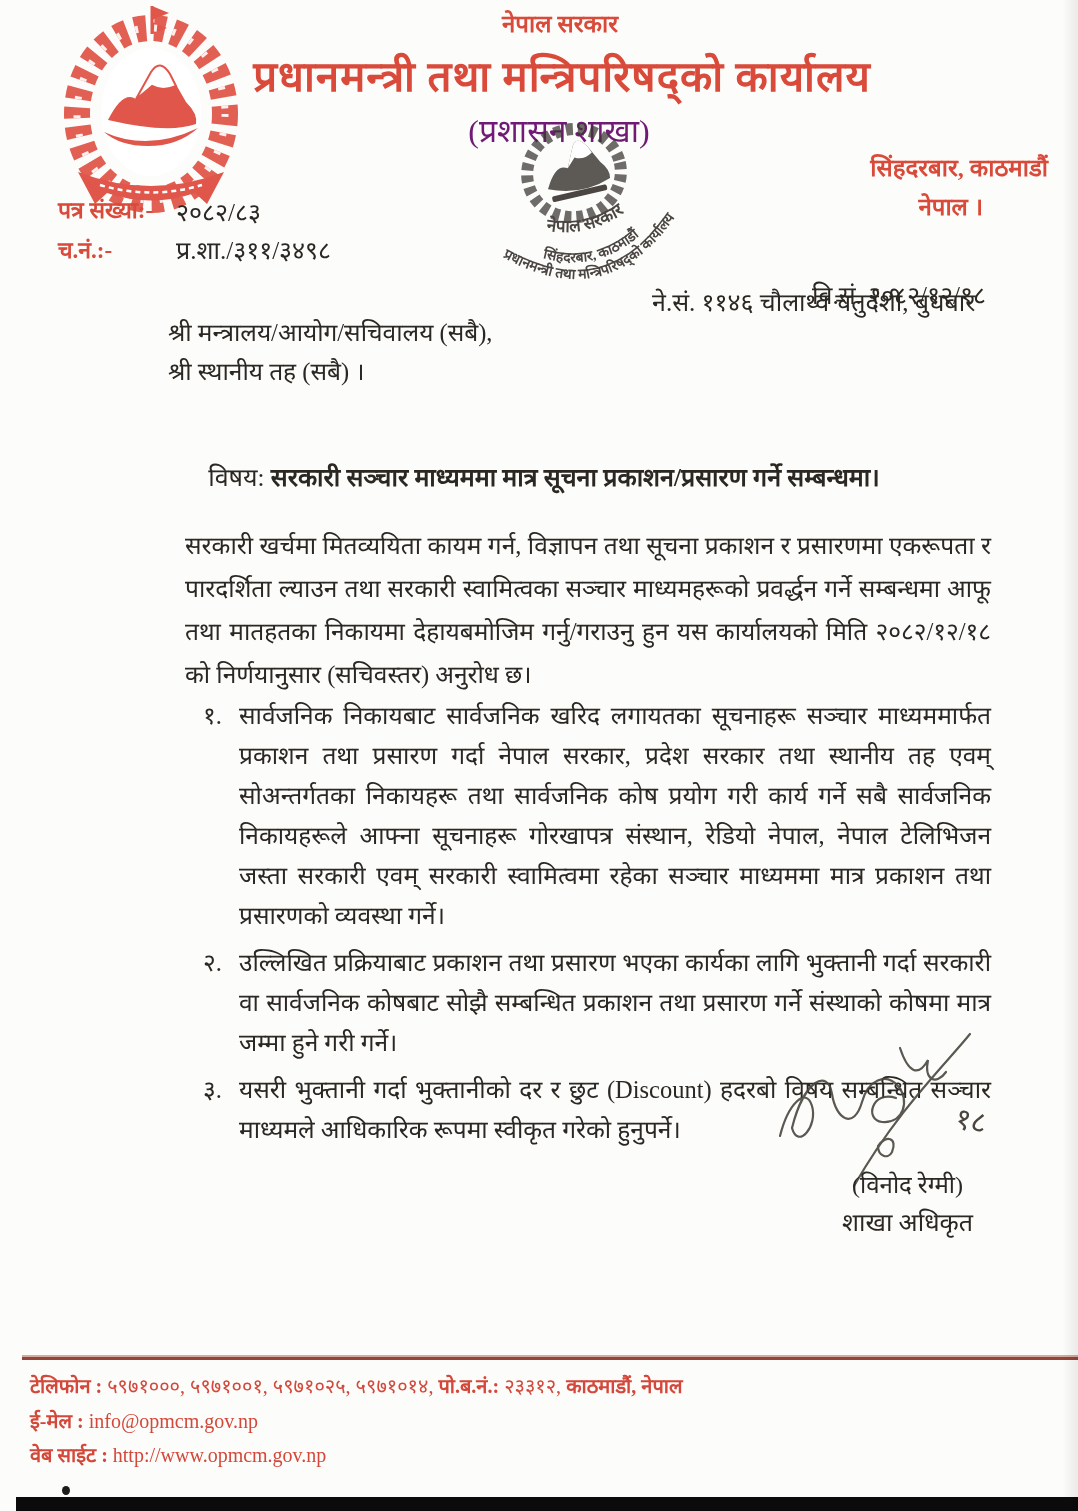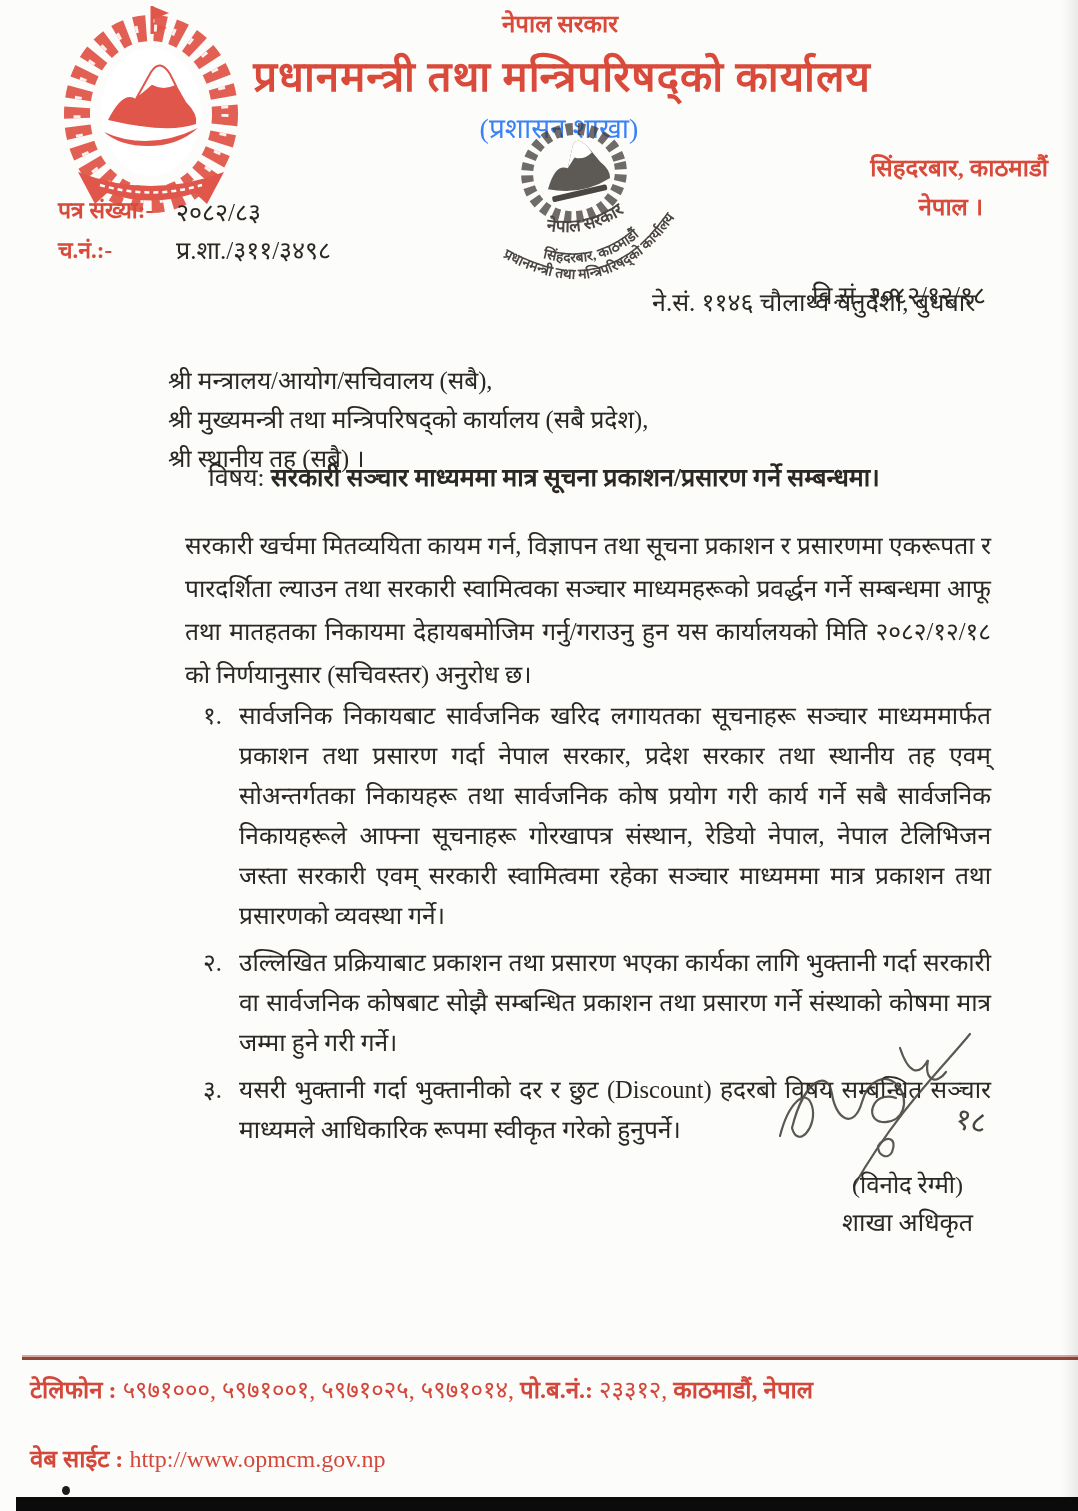--- a/index.html
+++ b/index.html
@@ -15,42 +15,42 @@
   .page::after{
     content:"";position:absolute;top:0;right:0;width:16px;height:100%;
     background:linear-gradient(to left, rgba(0,0,0,.07), rgba(0,0,0,0));
     pointer-events:none;
   }
   .abs{position:absolute;}
   .red{color:#d94a3a;}
   .center{width:100%;text-align:center;}
   .gov-name{top:6px;font-size:24px;font-weight:700;padding-left:42px;box-sizing:border-box;}
   .office-title{top:46px;font-size:42px;font-weight:700;letter-spacing:1px;padding-left:46px;box-sizing:border-box;}
-  .branch{top:108px;font-size:28px;padding-left:40px;box-sizing:border-box;color:#3b82f6;}
+  .branch{top:108px;font-size:32px;padding-left:40px;box-sizing:border-box;color:#701a75;}
   .addr1{right:30px;top:150px;font-size:24px;font-weight:700;}
   .addr2{right:95px;top:189px;font-size:24px;font-weight:700;}
   .ref-label{left:58px;top:193px;font-size:23px;font-weight:700;}
   .ref-value{left:176px;top:194px;font-size:25px;}
   .disp-label{left:58px;top:233px;font-size:23px;font-weight:700;}
   .disp-value{left:176px;top:232px;font-size:25px;}
   .date-bs{left:812px;top:240px;font-size:25px;margin-top:37px;}
   .date-ns{left:652px;top:284px;font-size:25px;}
-  .recipients{left:168px;top:313px;font-size:24.5px;line-height:39px;margin-top:48px;}
+  .recipients{left:168px;top:313px;font-size:24.5px;line-height:39px;}
   .subject{top:459px;font-size:25px;padding-left:10px;box-sizing:border-box;}
   .subject b{font-weight:700;}
   .body-par{left:185px;top:524px;width:806px;font-size:24.5px;line-height:43px;text-align:justify;}
   .list{left:203px;top:696px;width:788px;font-size:24.5px;}
   .list-item{display:flex;gap:12px;line-height:40px;margin-bottom:7px;}
   .list-item .num{flex:0 0 24px;}
   .list-item .txt{flex:1;text-align:justify;}
   .sig-block{left:800px;top:1166px;width:215px;text-align:center;line-height:38px;}
   .sig-name{font-size:24px;}
   .sig-title{font-size:25px;}
   .foot-rule{left:22px;top:1357px;width:1056px;height:3px;background:#94443b;box-shadow:0 -2px 0 #d3aaa2;}
-  .frow{left:30px;font-size:24px;color:#d3483a;}
+  .frow{left:30px;font-size:20px;color:#d3483a;}
   .frow b{font-weight:700;}
   .frow1{top:1372px;}
   .frow2{top:1407px;}
   .frow3{top:1441px;}
   .punch-dot{left:62px;top:1486px;width:8px;height:9px;background:#1c1c1c;border-radius:50%;}
   .scan-bar{left:16px;top:1497px;width:1062px;height:14px;background:#0b0b0b;}
   .stamp{opacity:.92;}
   svg text{font-family:"Liberation Serif","DejaVu Serif",serif;}
 </style>
 </head>
@@ -105,21 +105,20 @@
   <span class="abs ref-label red">पत्र संख्या:-</span>
   <span class="abs ref-value">२०८२/८३</span>
   <span class="abs disp-label red">च.नं.:-</span>
   <span class="abs disp-value">प्र.शा./३११/३४९८</span>
 
   <div class="abs date-bs">वि.सं. २०८२/१२/१८</div>
   <div class="abs date-ns">ने.सं. ११४६ चौलाथ्व चतुर्दशी, बुधबार</div>
 
   <div class="abs recipients">
     <div>श्री मन्त्रालय/आयोग/सचिवालय (सबै),</div>
-    <div>श्री मुख्यमन्त्री तथा मन्त्रिपरिषद्को कार्यालय (सबै प्रदेश),</div>
     <div>श्री स्थानीय तह (सबै) ।</div>
   </div>
 
   <div class="abs center subject">
     <span>विषय:</span>
     <b>सरकारी सञ्चार माध्यममा मात्र सूचना प्रकाशन/प्रसारण गर्ने सम्बन्धमा।</b>
   </div>
 
   <div class="abs body-par">सरकारी खर्चमा मितव्ययिता कायम गर्न, विज्ञापन तथा सूचना प्रकाशन र प्रसारणमा एकरूपता र पारदर्शिता ल्याउन तथा सरकारी स्वामित्वका सञ्चार माध्यमहरूको प्रवर्द्धन गर्ने सम्बन्धमा आफू तथा मातहतका निकायमा देहायबमोजिम गर्नु/गराउनु हुन यस कार्यालयको मिति २०८२/१२/१८ को निर्णयानुसार (सचिवस्तर) अनुरोध छ।</div>
 
@@ -156,20 +155,24 @@
   <div class="abs foot-rule"></div>
 
   <div class="abs frow frow1">
     <b>टेलिफोन :</b>
     <span>५९७१०००, ५९७१००१, ५९७१०२५, ५९७१०१४,</span>
     <b>पो.ब.नं.:</b>
     <span>२३३१२,</span>
     <b>काठमाडौं, नेपाल</b>
   </div>
 
+  <div class="abs frow frow2">
+    <b>ई-मेल :</b>
+    <span>info@opmcm.gov.np</span>
+  </div>
 
   <div class="abs frow frow3">
     <b>वेब साईट :</b>
     <span>http://www.opmcm.gov.np</span>
   </div>
 
   <div class="abs punch-dot"></div>
   <div class="abs scan-bar"></div>
 
 </div>

